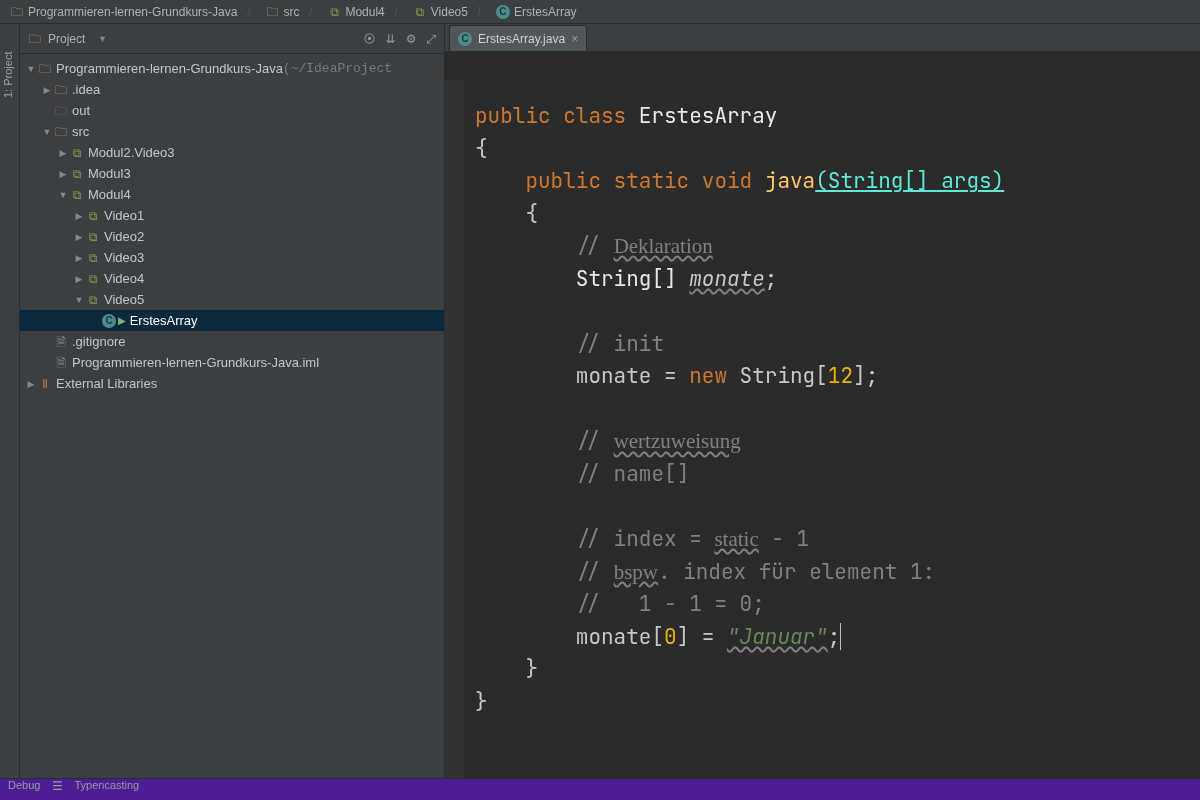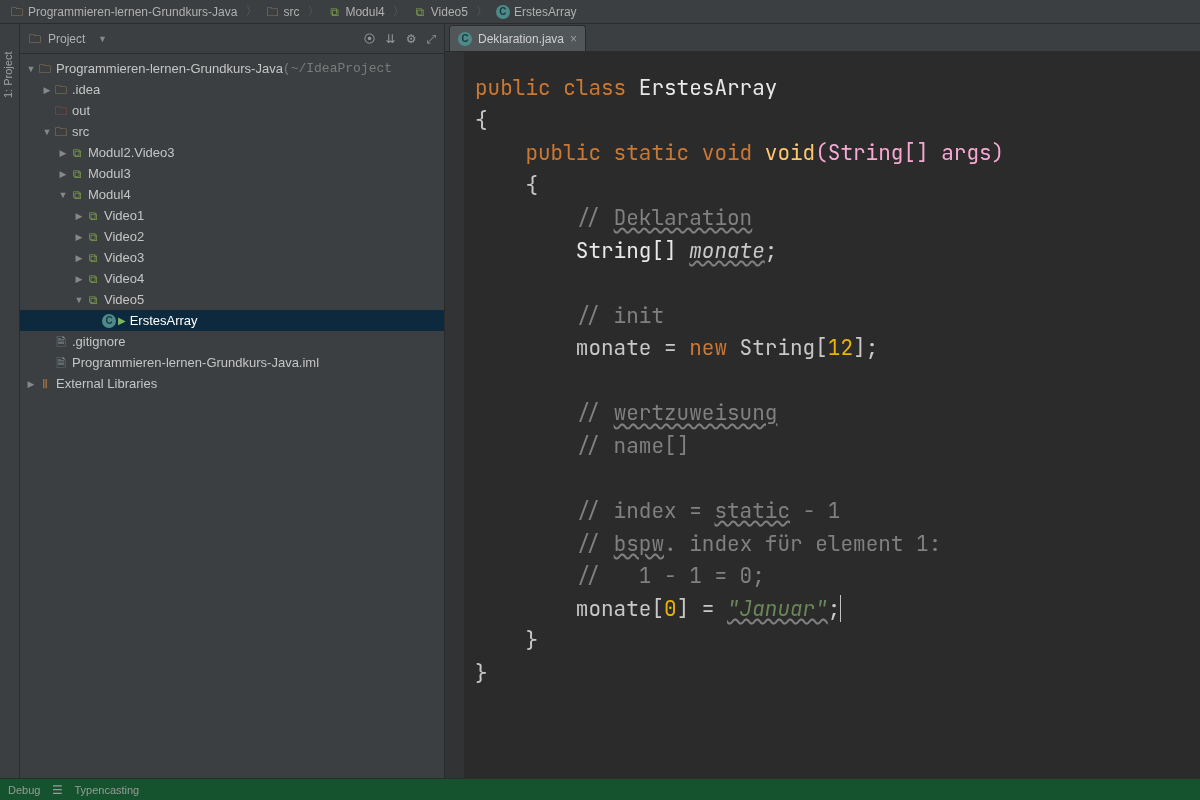--- a/index.html
+++ b/index.html
@@ -41,37 +41,37 @@
   .node.sel .label { color:#ffffff; }
   .runmark { color:#7cb661; font-size:10px; margin-left:2px;}
   
   .editor { flex:1; display:flex; flex-direction:column; background:#2b2b2b; }
   .tabs { height:28px; background:#3c3f41; display:flex; align-items:flex-end; border-bottom:1px solid #2b2b2b;}
   .tab  { height:26px; display:flex; align-items:center; gap:6px; padding:0 8px; background:#515658;
           border:1px solid #2b2b2b; border-bottom:none; border-top-left-radius:3px; border-top-right-radius:3px;
           color:#cfcfcf; font-size:12px; margin-left:4px;}
   .tab .close { color:#9a9a9a; cursor:pointer; font-size:12px;}
   .gutter { width:20px; background:#313335; border-right:1px solid #2b2b2b;}
-  .editwrap { flex:1; display:flex; }
+  .editwrap { flex:1; display:flex;margin-top:28px; }
   pre.code { flex:1; padding:20px 0 20px 10px; font-family:"JetBrains Mono",Menlo,Consolas,monospace;
              font-size:21px; line-height:1.55; white-space:pre; color:#c8c8c8; }
   
   .kw   { color:#cc7832; }         
   .cls  { color:#e8e8e8; }         
   .mth  { color:#ffc66d; }         
-  .arg  { color:#f9a8d4; }
+  .arg  { color:#5eead4;text-decoration:underline; }
   .num  { color:#eab308; }
   .str  { color:#6a8759; }
   .cmt  { color:#808080; }
-  .cmtu { color:#808080; text-decoration-line:underline; text-decoration-color:#808080; text-decoration-style:wavy;}
+  .cmtu { color:#808080; text-decoration-line:underline; text-decoration-color:#808080; text-decoration-style:wavy;font-family:Liberation Serif, serif;}
   .wavy { text-decoration-line:underline; text-decoration-color:#808080; text-decoration-style:wavy;font-style:italic;}
   .caret{ border-left:1px solid #c0c0c0;}
   
-  .status { position:absolute; left:0; right:0; bottom:0; height:22px; background:#14532d;
-            border-top:1px solid #2b2b2b; display:flex; align-items:center; gap:10px;
+  .status { position:absolute; left:0; right:0; bottom:0; height:22px; background:#4c1d95;
+            border-top:1px solid #2b2b2b; display:flex; gap:10px;
             padding:0 8px; font-size:11px; color:#9a9a9a;margin-top:20px;}
 </style>
 </head>
 <body>
 
 <div class="breadcrumb" id="breadcrumb">
     <span class="crumb">
       <span class="ic folder-ic">🗀</span>
       <span>Programmieren-lernen-Grundkurs-Java</span>
     </span>
@@ -230,29 +230,29 @@
           <span class="ic lib-ic">⫴</span>
           <span class="label">External Libraries</span>
         </div>
       </div>
   </div>
 
   <div class="editor">
     <div class="tabs">
       <div class="tab">
         <span class="class-ic">C</span>
-        <span>Deklaration.java</span>
+        <span>ErstesArray.java</span>
         <span class="close">×</span>
       </div>
     </div>
     <div class="editwrap">
       <div class="gutter"></div>
       <pre class="code" id="code"><span class="kw">public class </span><span class="cls">ErstesArray</span>
 {
-    <span class="kw">public static void </span><span class="mth">void</span><span class="arg">(String[] args)</span>
+    <span class="kw">public static void </span><span class="mth">java</span><span class="arg">(String[] args)</span>
     {
         <span class="cmt">// </span><span class="cmtu">Deklaration</span>
         <span class="cls">String[] </span><span class="wavy">monate</span>;
 
         <span class="cmt">// init</span>
         monate = <span class="kw">new</span> String[<span class="num">12</span>];
 
         <span class="cmt">// </span><span class="cmtu">wertzuweisung</span>
         <span class="cmt">// name[<index>]</index></span>
 

